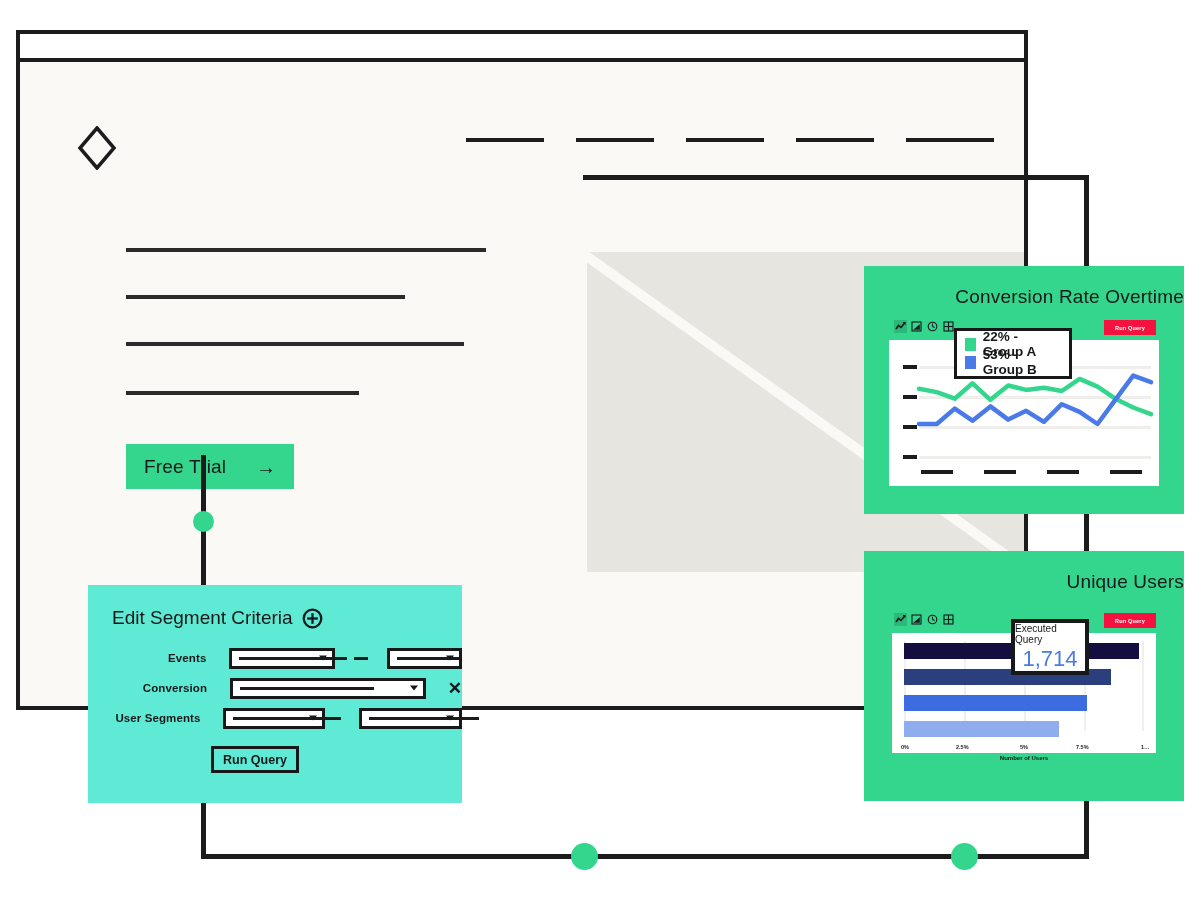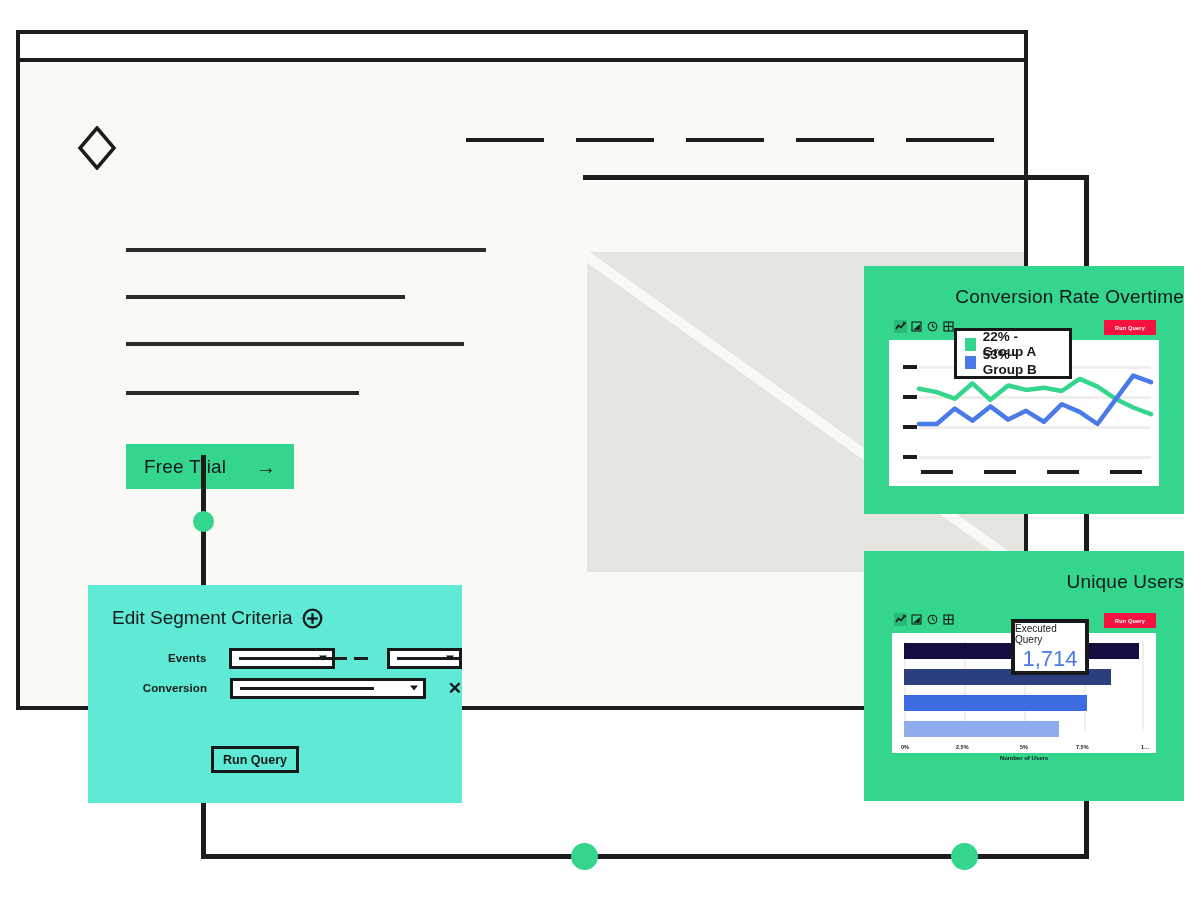--- a/index.html
+++ b/index.html
@@ -243,20 +243,32 @@
 
       <div class="form-row">
         <div class="row-label">Conversion</div>
         <div class="fake-select" style="width:284px;">
           <div class="bar" style="width:134px;"></div>
           <div class="caret"></div>
         </div>
         <div class="x-remove">✕</div>
       </div>
 
+      <div class="form-row">
+        <div class="row-label">User Segments</div>
+        <div class="fake-select" style="width:146px;">
+          <div class="bar" style="width:108px;"></div>
+          <div class="caret"></div>
+        </div>
+        <div style="width:14px;"></div>
+        <div class="fake-select" style="width:148px;">
+          <div class="bar" style="width:110px;"></div>
+          <div class="caret"></div>
+        </div>
+      </div>
     </div>
   </div>
 
   <div class="run-query-btn">Run Query</div>
 
   <div class="card" style="left:864px; top:266px; width:320px; height:248px;">
     <div class="card-title">Conversion Rate Overtime</div>
 
     <div class="card-toolbar" style="top:54px;">
       <div class="tool-ico active">

